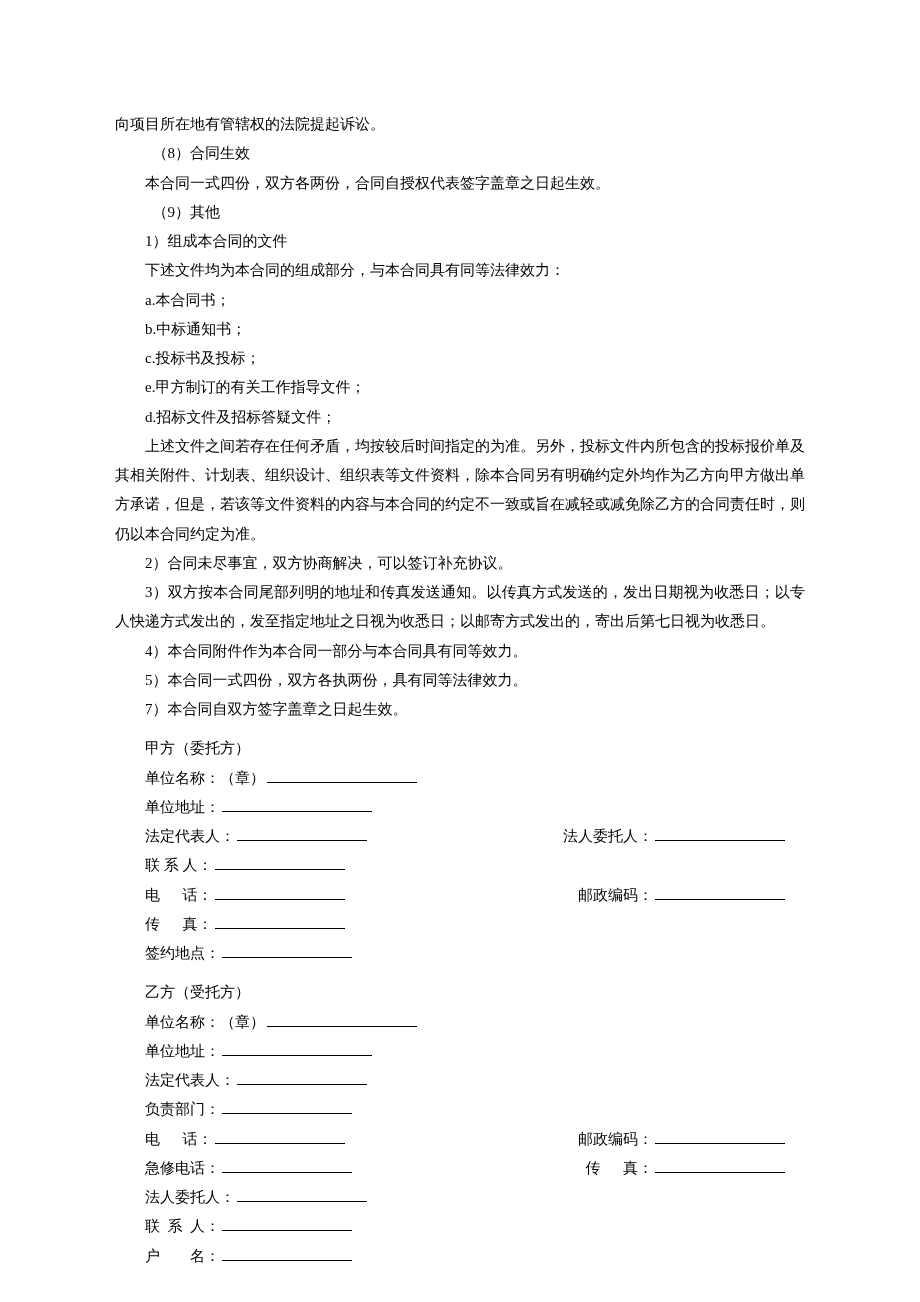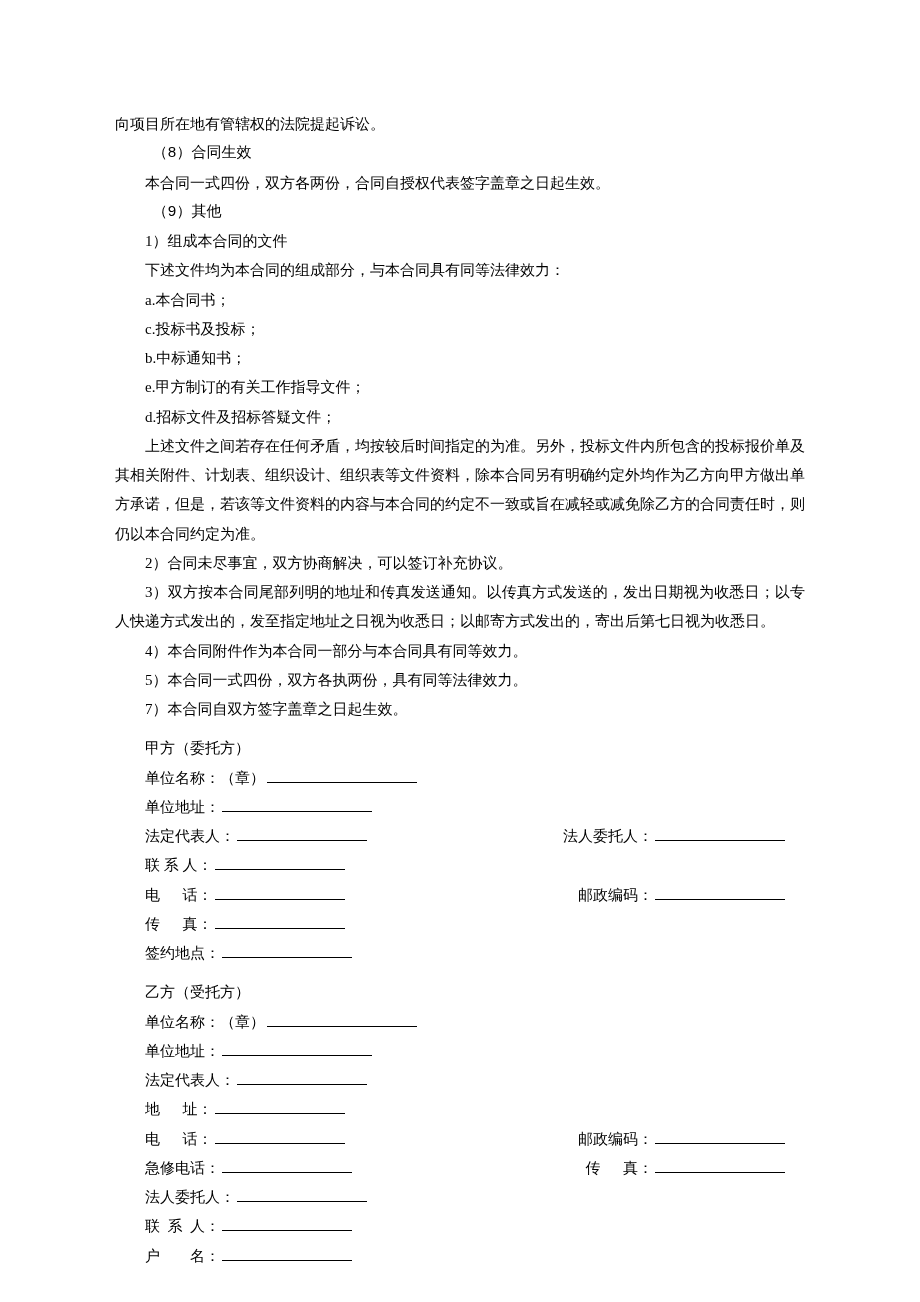--- a/index.html
+++ b/index.html
@@ -7,21 +7,21 @@
       font-family: "SimSun", "宋体", serif;
       font-size: 15px;
       line-height: 1.95;
       color: #000;
       background: #fff;
       width: 920px;
       padding: 110px 115px 60px 115px;
     }
     .line { text-align: justify; }
     .indent1 { text-indent: 2em; }
-    .indent2 { text-indent: 2.5em; font-family: Liberation Mono, monospace; }
+    .indent2 { text-indent: 2.5em; }
     .no-indent { text-indent: 0; }
     .sig-section { margin-top: 10px; }
     .sig-row {
       display: flex;
       align-items: baseline;
       text-indent: 0;
       padding-left: 2em;
     }
     .blank {
       display: inline-block;
@@ -41,22 +41,22 @@
 <body>
 
 <div>
   <p class="line no-indent">向项目所在地有管辖权的法院提起诉讼。</p>
   <p class="line indent2">（8）合同生效</p>
   <p class="line indent1">本合同一式四份，双方各两份，合同自授权代表签字盖章之日起生效。</p>
   <p class="line indent2">（9）其他</p>
   <p class="line indent1">1）组成本合同的文件</p>
   <p class="line indent1">下述文件均为本合同的组成部分，与本合同具有同等法律效力：</p>
   <p class="line indent1">a.本合同书；</p>
+  <p class="line indent1">b.中标通知书；</p>
   <p class="line indent1">c.投标书及投标；</p>
-  <p class="line indent1">b.中标通知书；</p>
   <p class="line indent1">e.甲方制订的有关工作指导文件；</p>
   <p class="line indent1">d.招标文件及招标答疑文件；</p>
   <p class="line indent1">上述文件之间若存在任何矛盾，均按较后时间指定的为准。另外，投标文件内所包含的投标报价单及其相关附件、计划表、组织设计、组织表等文件资料，除本合同另有明确约定外均作为乙方向甲方做出单方承诺，但是，若该等文件资料的内容与本合同的约定不一致或旨在减轻或减免除乙方的合同责任时，则仍以本合同约定为准。</p>
   <p class="line indent1">2）合同未尽事宜，双方协商解决，可以签订补充协议。</p>
   <p class="line indent1">3）双方按本合同尾部列明的地址和传真发送通知。以传真方式发送的，发出日期视为收悉日；以专人快递方式发出的，发至指定地址之日视为收悉日；以邮寄方式发出的，寄出后第七日视为收悉日。</p>
   <p class="line indent1">4）本合同附件作为本合同一部分与本合同具有同等效力。</p>
   <p class="line indent1">5）本合同一式四份，双方各执两份，具有同等法律效力。</p>
   <p class="line indent1">7）本合同自双方签字盖章之日起生效。</p>
 </div>
 
@@ -106,21 +106,21 @@
     </div>
   <div class="sig-row">
       <span class="label">单位地址：</span>
       <span class="blank blank-wide"></span>
     </div>
   <div class="sig-row">
       <span class="label">法定代表人：</span>
       <span class="blank"></span>
     </div>
   <div class="sig-row">
-      <span class="label">地      址：</span>
+      <span class="label">负责部门：</span>
       <span class="blank"></span>
     </div>
   <div class="sig-row">
     <span class="label">电      话：</span>
       <span class="blank"></span>
     <span class="col2"><span class="label">邮政编码：</span><span class="blank"></span></span>
   </div>
   <div class="sig-row">
     <span class="label">急修电话：</span>
       <span class="blank"></span>

